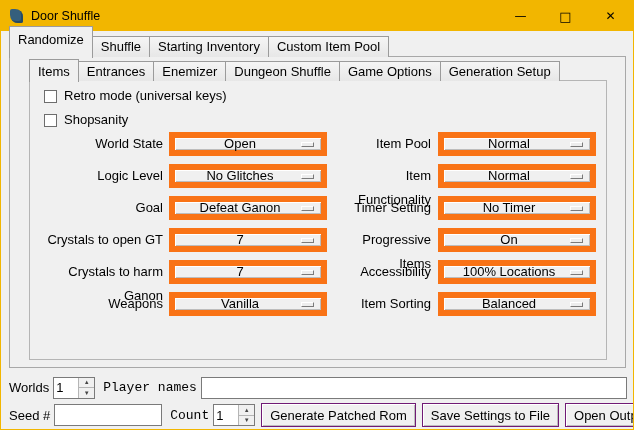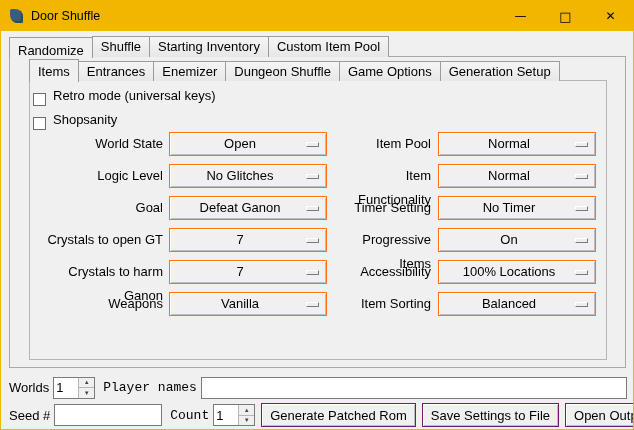--- a/index.html
+++ b/index.html
@@ -39,53 +39,53 @@
 
   
   .tabbar { position:absolute; display:flex; align-items:flex-end; z-index:4; }
   .tab {
     height:21px; padding:2px 8px 3px;
     background:linear-gradient(#f5f5f5,#e7e7e7);
     border:1px solid #9b9b9b; border-bottom:none;
     margin-right:-1px; white-space:nowrap; cursor:default;
   }
   .tab.selected {
-    height:21px; padding-top:5px;
+    height:32px; padding-top:5px;
     background:#f0f0f0;
     position:relative; z-index:5; margin-bottom:-1px;
   }
   .tabbar1 { left:8px; top:32px; height:24px; }
   .tabbar2 { left:28px; top:57px; height:23px; z-index:6; }
   .tabbar2 .tab { height:20px; }
   .tabbar2 .tab.selected { height:23px; padding-top:4px; }
 
   .pane1 {
     position:absolute; left:8px; top:55px; width:617px; height:312px;
     border:1px solid #a8a8a8; background:#f0f0f0; z-index:1;
   }
   .pane2 {
     position:absolute; left:28px; top:79px; width:578px; height:280px;
     border:1px solid #b5b5b5; background:#f0f0f0; z-index:2;
   }
 
   
-  .cbrow { position:absolute; left:32px; height:20px; display:flex; align-items:flex-end; z-index:7; cursor:default; }
+  .cbrow { position:absolute; left:43px; height:20px; display:flex; align-items:center; z-index:7; cursor:default; }
   .cb1 { top:85px; } .cb2 { top:109px; }
   .cb-box { width:13px; height:13px; background:#fff; border:1px solid #6d6d6d; margin-right:7px; }
   .cb-label { line-height:20px; }
 
   
   .optgrid { position:absolute; left:28px; top:131px; width:578px; z-index:7; }
   .optrow { display:flex; height:24px; margin-bottom:8px; }
   .lblL { width:134px; text-align:right; line-height:24px;padding-left:11px; }
   .lblR { width:100px; text-align:right; line-height:24px; margin-left:4px; }
   .menubtn {
     width:158px; height:24px; margin-left:6px;
     background:#f0f0f0;
-    border:1px solid #f97316;
+    border:6px solid #f97316;
     box-shadow: inset 1px 1px 0 #ffffff, inset -1px -1px 0 #bdbdbd;
     display:flex; align-items:center;
     cursor:default; padding:0 4px;
   }
   .menubtn.right { margin-left:7px; }
   .mb-text { flex:1; text-align:center; line-height:22px; }
   .mb-ind {
     width:13px; height:5px; margin-right:3px;
     background:#ededed;
     border-top:1px solid #ffffff; border-left:1px solid #ffffff;

